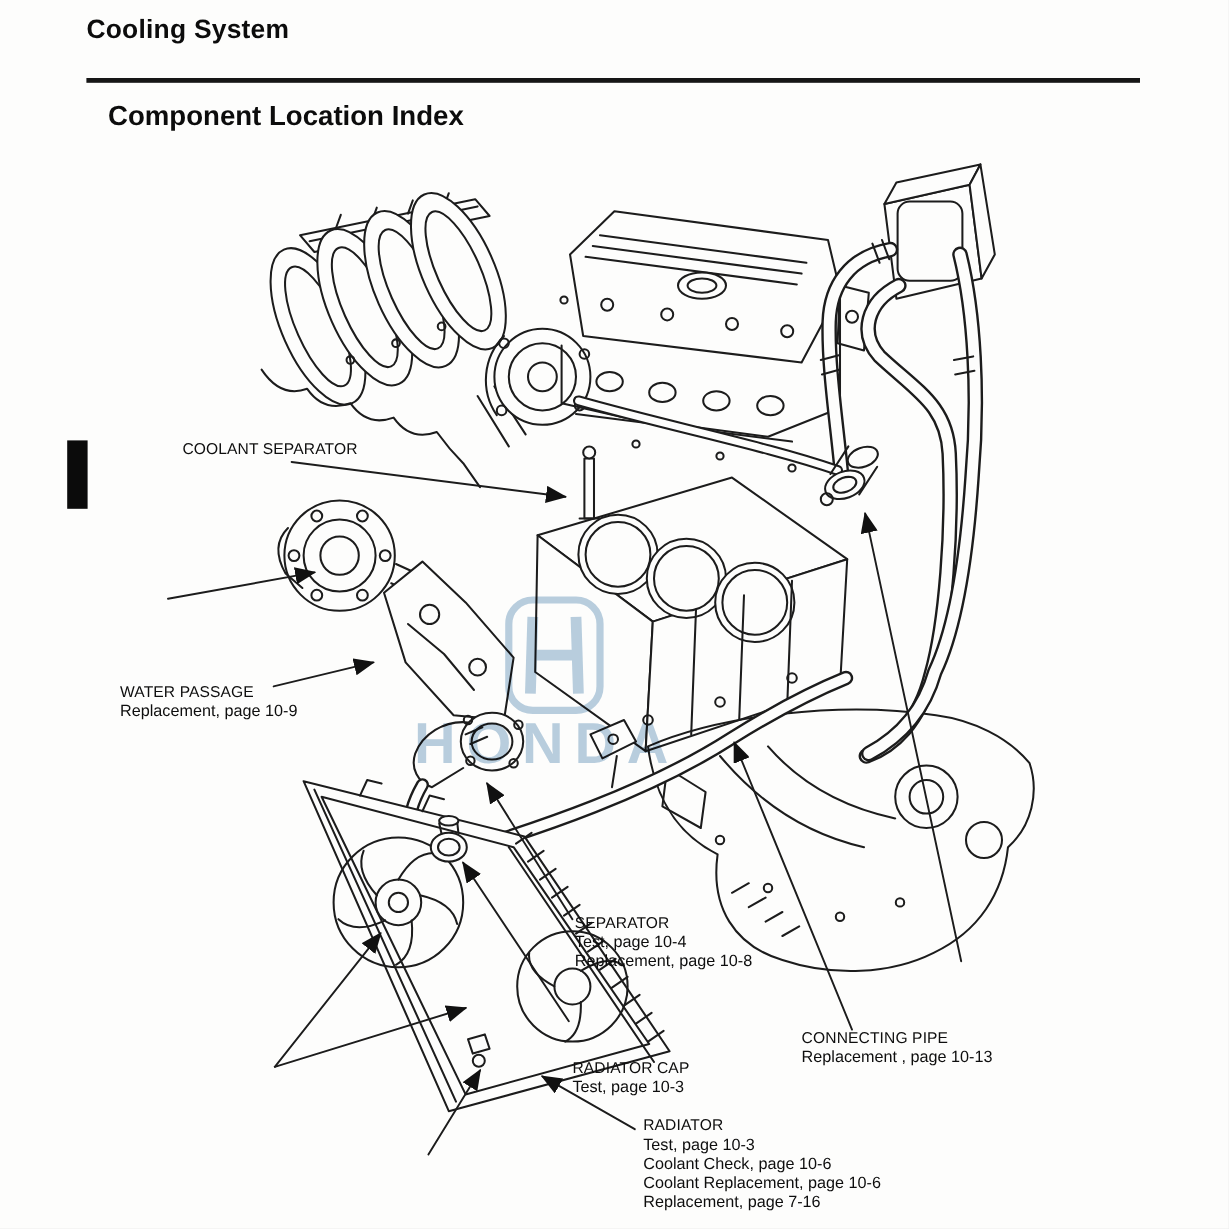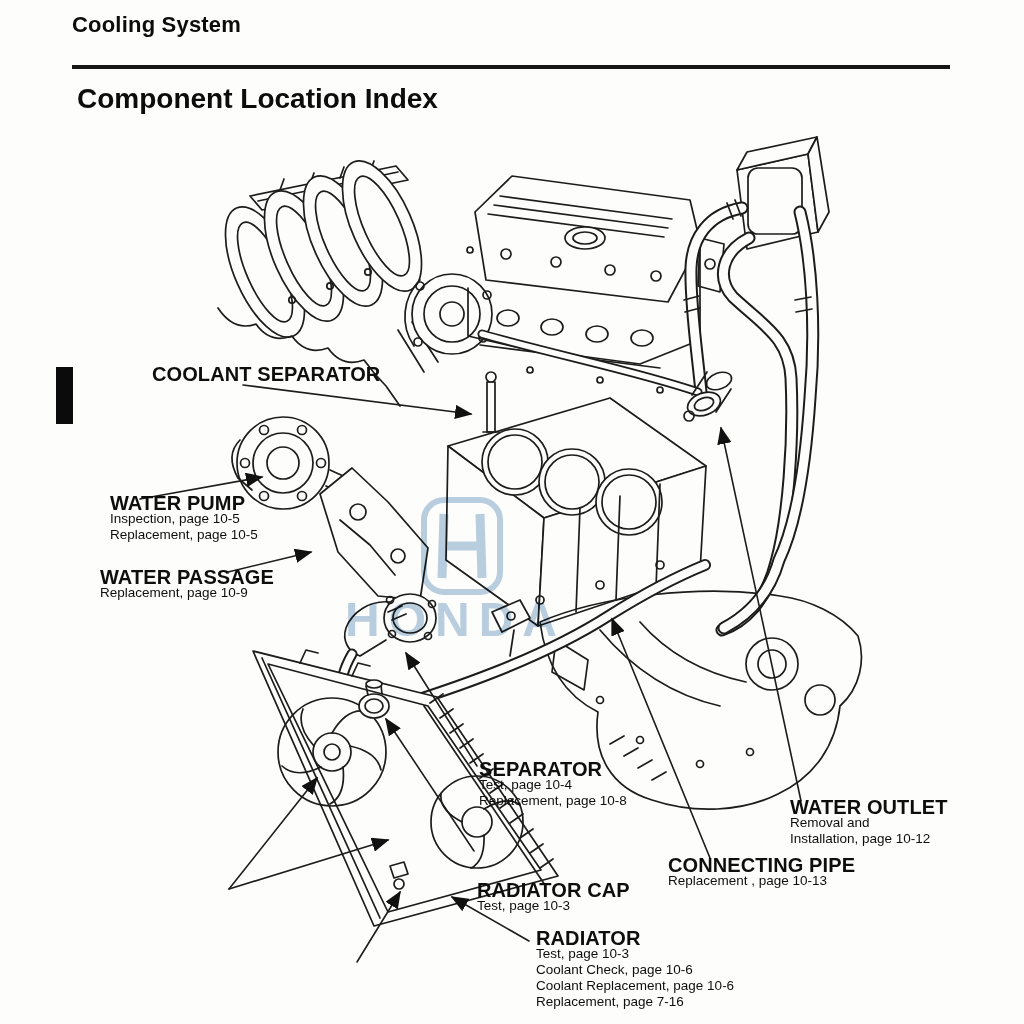--- a/index.html
+++ b/index.html
@@ -9,37 +9,37 @@
     font-family:"Liberation Sans","DejaVu Sans",sans-serif;color:#101010;
   }
   .page-title{
     position:absolute;left:72px;top:12px;
     font-size:22px;font-weight:700;letter-spacing:0.2px;color:#0c0c0c;
   }
   .title-rule{
     position:absolute;left:72px;top:65px;width:878px;height:4px;background:#161616;
   }
   .section-title{
-    position:absolute;left:77px;top:83px;
-    font-size:28px;font-weight:700;color:#0c0c0c;
+    position:absolute;left:90px;top:83px;
+    font-size:23px;font-weight:700;color:#0c0c0c;
   }
   .tab-marker{
     position:absolute;left:56px;top:367px;width:17px;height:57px;background:#0b0b0b;
   }
   .diagram{position:absolute;left:0;top:0;width:1024px;height:1024px;}
   .diagram svg{position:absolute;left:0;top:0;}
   .watermark{
     position:absolute;left:0;top:0;width:1024px;height:832px;
     pointer-events:none;mix-blend-mode:multiply;opacity:.85;
   }
   .callout{
     position:absolute;white-space:nowrap;line-height:16px;
     font-size:13.5px;color:#0e0e0e;
   }
-  .c-title{font-weight:700;font-size:20px;letter-spacing:.1px;}
+  .c-title{font-weight:400;font-size:13px;letter-spacing:.1px;}
   #co-coolant-separator{left:152px;top:366px}
   #co-water-pump{left:110px;top:495px}
   #co-water-passage{left:100px;top:569px}
   #co-thermostat{left:479px;top:761px}
   #co-radiator-cap{left:477px;top:882px}
   #co-fan{left:110px;top:888px}
   #co-ect{left:297px;top:970px}
   #co-radiator{left:536px;top:930px}
   #co-connecting-pipe{left:668px;top:857px}
   #co-water-outlet{left:790px;top:799px}
@@ -278,25 +278,20 @@
           <path d="M444,514 L442,578 M480,514 L482,578 M443,546 L481,546" stroke-width="9"></path>
         </g>
         <text x="345" y="636" fill="#aec7db" stroke="none" style="font-family:'Liberation Sans','DejaVu Sans',sans-serif;font-weight:700;font-size:48px;letter-spacing:9px;">HONDA</text>
       </svg>
     </div>
 
     <div class="callout" id="co-coolant-separator">
       <div class="c-title">COOLANT SEPARATOR</div>
     </div>
 
-    <div class="callout" id="co-water-pump">
-      <div class="c-title">WATER PUMP</div>
-      <div class="c-line">Inspection, page 10-5</div>
-      <div class="c-line">Replacement, page 10-5</div>
-    </div>
 
     <div class="callout" id="co-water-passage">
       <div class="c-title">WATER PASSAGE</div>
       <div class="c-line">Replacement, page 10-9</div>
     </div>
 
     <div class="callout" id="co-thermostat">
       <div class="c-title">SEPARATOR</div>
       <div class="c-line">Test, page 10-4</div>
       <div class="c-line">Replacement, page 10-8</div>
@@ -315,20 +310,15 @@
       <div class="c-line">Coolant Check, page 10-6</div>
       <div class="c-line">Coolant Replacement, page 10-6</div>
       <div class="c-line">Replacement, page 7-16</div>
     </div>
 
     <div class="callout" id="co-connecting-pipe">
       <div class="c-title">CONNECTING PIPE</div>
       <div class="c-line">Replacement , page 10-13</div>
     </div>
 
-    <div class="callout" id="co-water-outlet">
-      <div class="c-title">WATER OUTLET</div>
-      <div class="c-line">Removal and</div>
-      <div class="c-line">Installation, page 10-12</div>
-    </div>
 
   </div>
 </div>
 
 </body></html>

